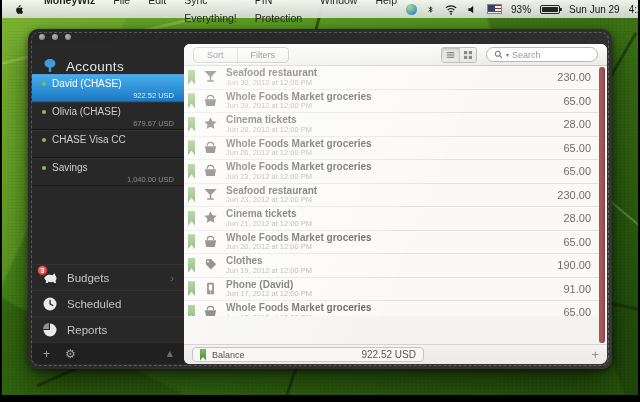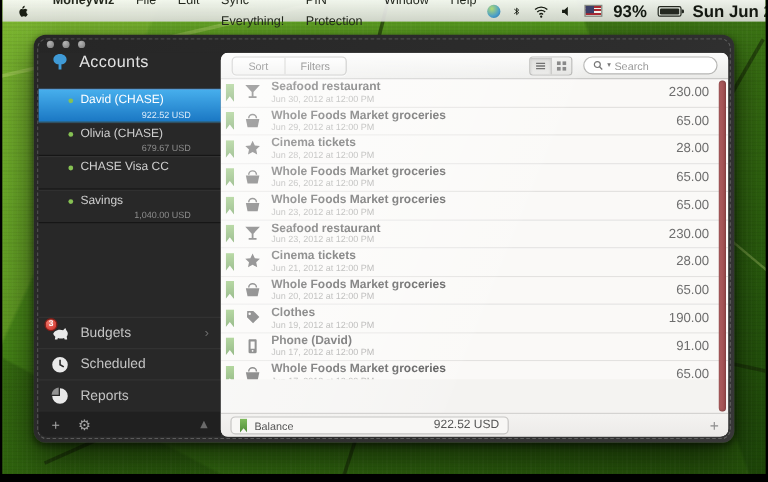--- a/index.html
+++ b/index.html
@@ -24,21 +24,21 @@
 
   
   .menubar { position:absolute; left:0; top:0; right:0; height:18px; z-index:5;
     background:linear-gradient(#fdfdfd,#d9dad6); opacity:.92;
     display:flex; align-items:center; font-size:10.5px; color:#1c1c1c; }
   .menubar .apple { padding:0 10px 0 12px; display:flex; align-items:center; }
   .menubar .apple svg { width:11px; height:13px; fill:#111; }
   .menu-item { padding:0 9px; line-height:18px; cursor:default; }
   .menu-item.bold { font-weight:bold; }
   .mb-right { margin-left:auto; display:flex; align-items:center; gap:9px; padding-right:10px; }
-  .mb-right .txt { font-size:14px; color:#111; white-space:nowrap;font-weight:bold; }
+  .mb-right .txt { font-size:10px; color:#111; white-space:nowrap; }
   .sync-sphere { width:11px; height:11px; border-radius:50%;
     background:radial-gradient(circle at 35% 30%, #b8e07a, #4aa0d8 60%, #1f6aa8); }
   .mb-ic svg { display:block; }
   .flag { width:15px; height:10px; position:relative; border:.5px solid #888;
     background:repeating-linear-gradient(180deg, #b22234 0 1.4px, #fff 1.4px 2.9px); }
   .flag::after { content:""; position:absolute; left:0; top:0; width:7px; height:5.5px; background:#3c3b6e; }
   .battery { width:20px; height:9px; border:1px solid #222; border-radius:2px; position:relative; }
   .battery::before { content:""; position:absolute; left:1px; top:1px; bottom:1px; width:88%; background:#222; border-radius:1px; }
   .battery::after { content:""; position:absolute; right:-3px; top:2px; width:2px; height:3px; background:#222; border-radius:0 1px 1px 0; }
 
@@ -50,24 +50,24 @@
     border-radius:8px; pointer-events:none; z-index:9; }
   .titlebar { position:absolute; left:0; top:0; right:0; height:15px; display:flex; align-items:center;
     gap:7px; padding-left:11px; }
   .tl-dot { width:6px; height:6px; border-radius:50%;
     background:radial-gradient(circle at 35% 30%, #b5b5b5, #8a8a8a 70%, #6f6f6f); }
   .window-body { position:absolute; left:4px; right:5px; top:15px; bottom:5px; display:flex;
     border-radius:0 0 7px 7px; overflow:hidden; }
 
   
   .sidebar { width:152px; background:#282828; display:flex; flex-direction:column; color:#c8c8c8; }
-  .sb-header { height:30px; display:flex; align-items:flex-start; gap:8px; padding:0 10px; }
+  .sb-header { height:30px; display:flex; align-items:flex-end; gap:8px; padding:0 10px; }
   .sb-header svg { width:16px; height:16px; }
   .sb-header .lbl { font-size:13.5px; color:#e3e3e3; letter-spacing:.3px; }
-  .acct { height:28px; padding:3px 25px 2px;
+  .acct { height:28px; padding:3px 10px 2px;
     border-top:1px solid rgba(255,255,255,.05); border-bottom:1px solid rgba(0,0,0,.45); cursor:default; }
   .acct .row1 { display:flex; align-items:center; gap:6px; }
   .dot { width:4px; height:4px; border-radius:50%; background:#86c153; flex:0 0 auto; }
   .acct .nm { font-size:10px; color:#cfcfcf; white-space:nowrap; }
   .acct .bal { font-size:7.5px; color:#8d8d8d; text-align:right; margin-top:2px; }
   .acct.selected { background:linear-gradient(#46aeec,#1b78c4);
     border-top:1px solid rgba(255,255,255,.25); }
   .acct.selected .nm { color:#fff; }
   .acct.selected .bal { color:#dcecf9; }
   .sb-spacer { flex:1; }

